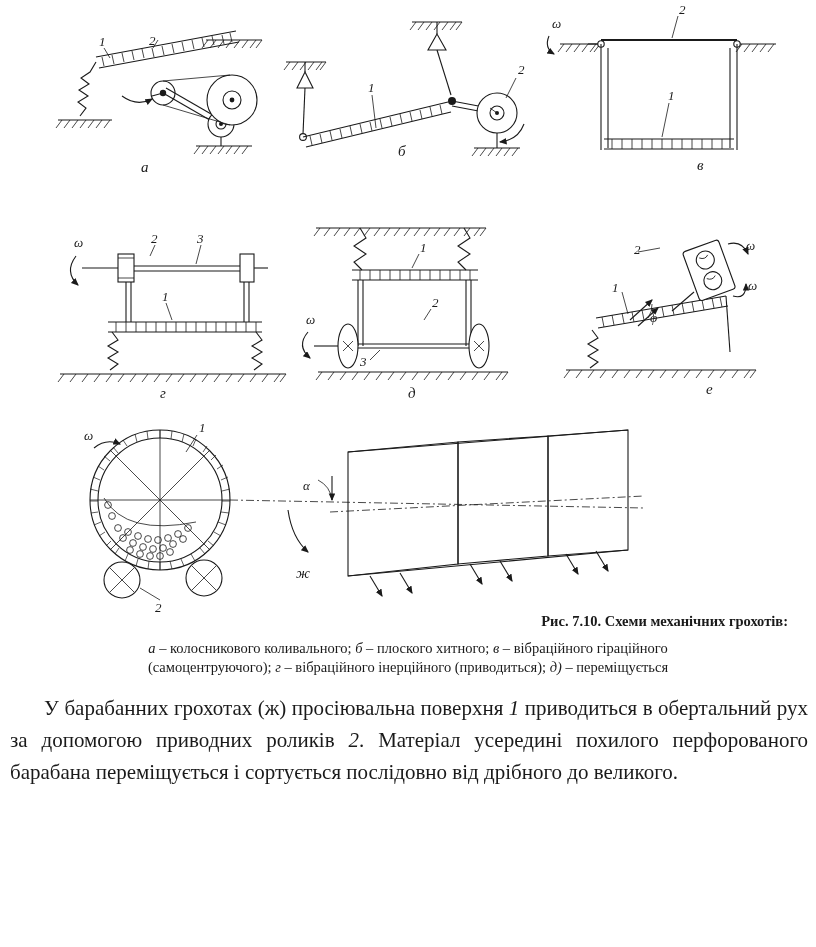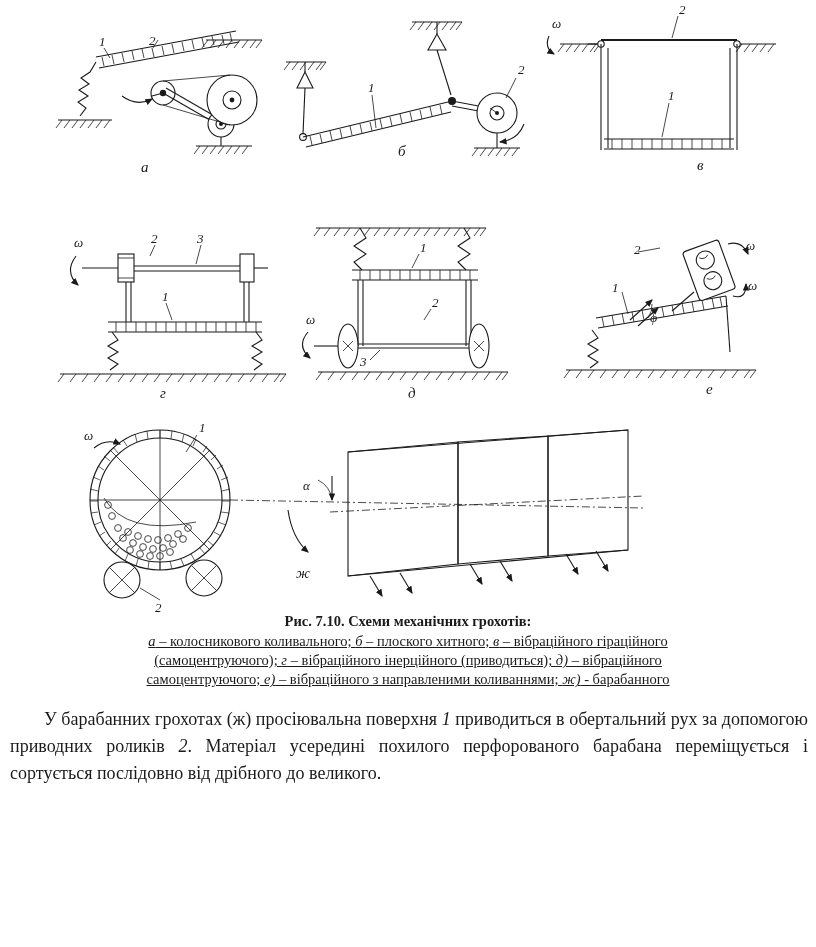--- a/index.html
+++ b/index.html
@@ -31,31 +31,31 @@
   }
   .caption {
     text-align: center;
     font-size: 14.5px;
     line-height: 1.32;
     margin: 0 28px;
   }
   .caption .cap-title {
     font-weight: bold;
     display: block;
-    margin-bottom: 1px;
+    margin-bottom: 8px;
+    text-align: right;
   }
   .caption .cap-line {
     display: block;
-    text-decoration: underline;
   }
   .caption i { font-style: italic; }
   .body-text {
     margin: 16px 0 0 0;
     padding: 0 8px 0 10px;
-    font-size: 18px;
+    font-size: 21px;
     line-height: 1.52;
     text-align: justify;
   }
   .body-text .indent { display: inline-block; width: 34px; }
   .body-text i { font-style: italic; }
   .lbl {
     font-family: "Liberation Serif", serif;
     font-style: italic;
     font-size: 13px;
     fill: #1a1a1a;
@@ -664,19 +664,18 @@
         <path class="ln" d="M288,510 Q292,538 308,552" marker-end="url(#arrh)"></path>
 
         <text class="lbl-lg" x="296" y="578">ж</text>
       </g>
     </svg>
   </div>
 
   <div class="caption">
     <span class="cap-title">Рис. 7.10. Схеми механічних грохотів:</span>
     <span class="cap-line"><i>а</i><span> – колосникового коливального; </span><i>б</i><span> – плоского хитного; </span><i>в</i><span> – вібраційного гіраційного</span></span>
-    <span class="cap-line"><span>(самоцентруючого); </span><i>г</i><span> – вібраційного інерційного (приводиться); </span><i>д)</i><span> – вібраційного</span></span>
-    <span class="cap-line"><span>самоцентруючого; </span><i>е)</i><span> – вібраційного з направленими коливаннями; </span><i>ж)</i><span> - барабанного</span></span>
+    <span class="cap-line"><span>(самоцентруючого); </span><i>г</i><span> – вібраційного інерційного (приводиться); </span><i>д)</i><span> – переміщується</span></span>
   </div>
 
   <p class="body-text"><span class="indent"></span><span>У барабанних грохотах (ж) просіювальна поверхня </span><i>1</i><span> приводиться в обертальний рух за допомогою приводних роликів </span><i>2</i><span>. Матеріал усередині похилого перфорованого барабана переміщується і сортується послідовно від дрібного до великого.</span></p>
 
 </div>
 
 </body></html>

